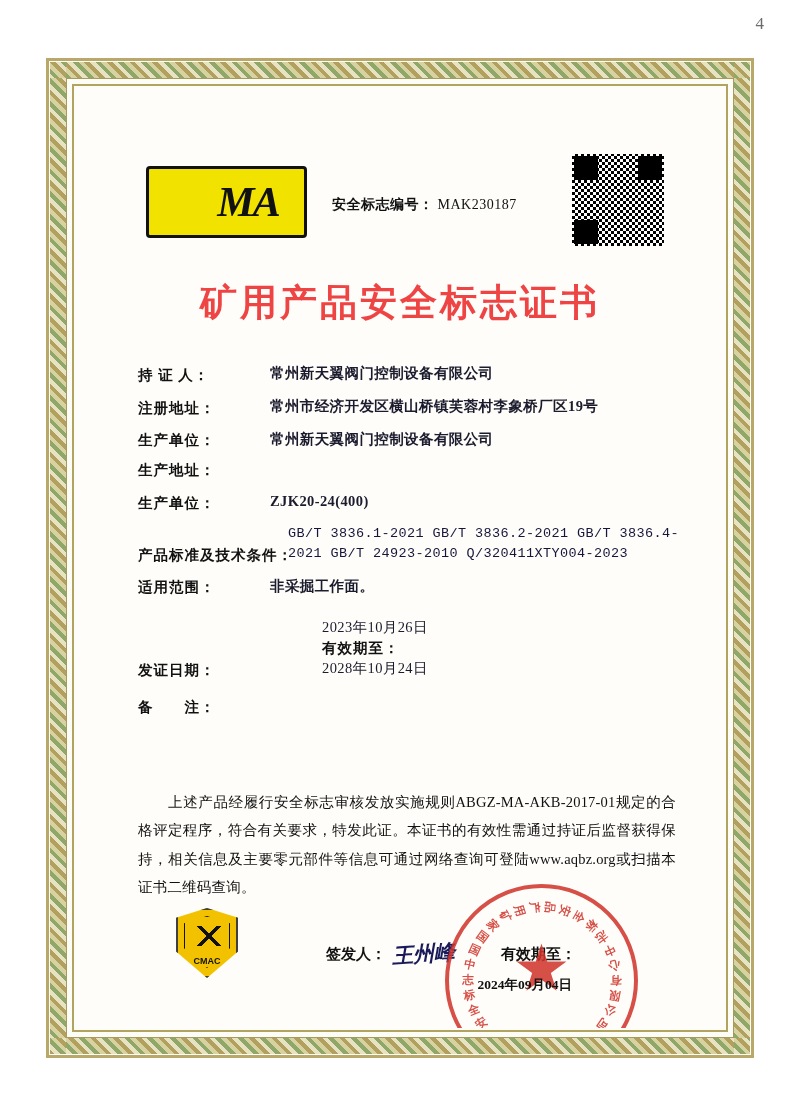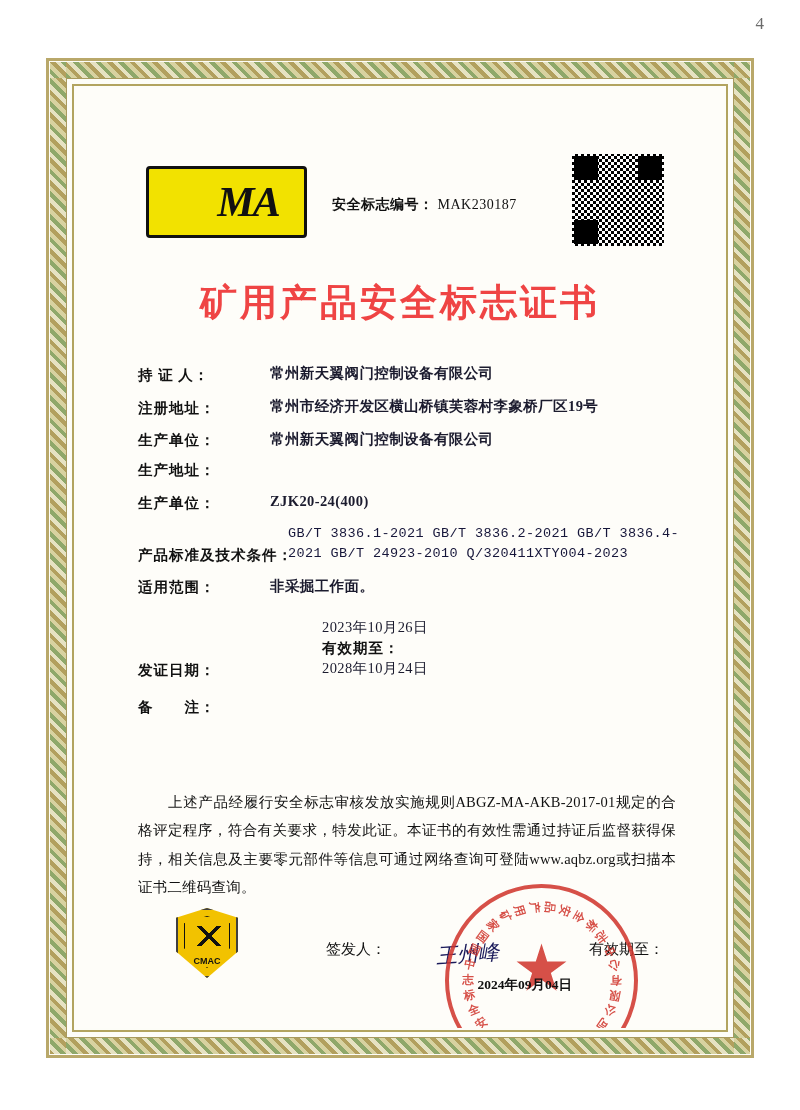--- a/index.html
+++ b/index.html
@@ -176,23 +176,23 @@
       linear-gradient(-45deg,transparent 45%,#111 45%,#111 55%,transparent 55%);
   }
   .cmac .lbl{
     position:absolute;left:0;right:0;bottom:10px;
     text-align:center;font-size:9px;font-weight:bold;
     font-family:"Liberation Sans", sans-serif;color:#111;
   }
   
   .signline{
     position:absolute;left:250px;top:852px;
-    display:flex;align-items:flex-start;
-    font-family:"Liberation Serif", serif;
-    font-size:15px;font-weight:normal;color:#111;gap:44px;
+    display:flex;align-items:center;
+    font-family:"Liberation Serif", serif;
+    font-size:15px;font-weight:bold;color:#111;
   }
   .signline .sig{
     font-family:"Liberation Serif", serif;
     font-style:italic;font-size:21px;color:#1a1a5a;
     margin:0 40px 0 6px;
     transform:rotate(-4deg);
     display:inline-block;
   }
   .signline .dept{margin-left:6px;}
   

